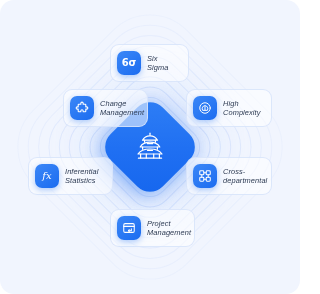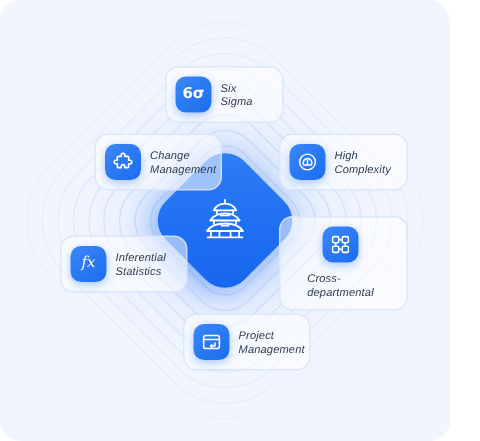--- a/index.html
+++ b/index.html
@@ -74,23 +74,23 @@
     color:#2c3a52;
     letter-spacing:0.1px;
     white-space:pre-line;
     font-style:italic;
   }
 
   
   #card-six-sigma{left:110px;top:44px;width:79px;}
   #card-change   {left:28px; top:89px; width:85px;margin-left:35px;}
   #card-high     {left:186px;top:89px; width:86px;align-items:center;}
-  #card-inf      {left:40px; top:157px;width:85px;}
-  #card-cross    {left:186px;top:144px;width:86px;flex-direction:column;}
-  #card-project  {left:122px;top:209px;width:85px;justify-content:space-between;}
+  #card-inf      {left:28px; top:157px;width:85px;}
+  #card-cross    {left:186px;top:157px;width:86px;}
+  #card-project  {left:110px;top:209px;width:85px;justify-content:space-between;}
 
   .glyph-txt{
     color:#ffffff;font-size:10px;font-weight:600;
     font-family:"DejaVu Sans", sans-serif;line-height:1;
   }
   .glyph-fx{
     color:#ffffff;font-size:10px;
     font-family:"DejaVu Serif", serif;font-style:italic;line-height:1;
   }
 </style>

